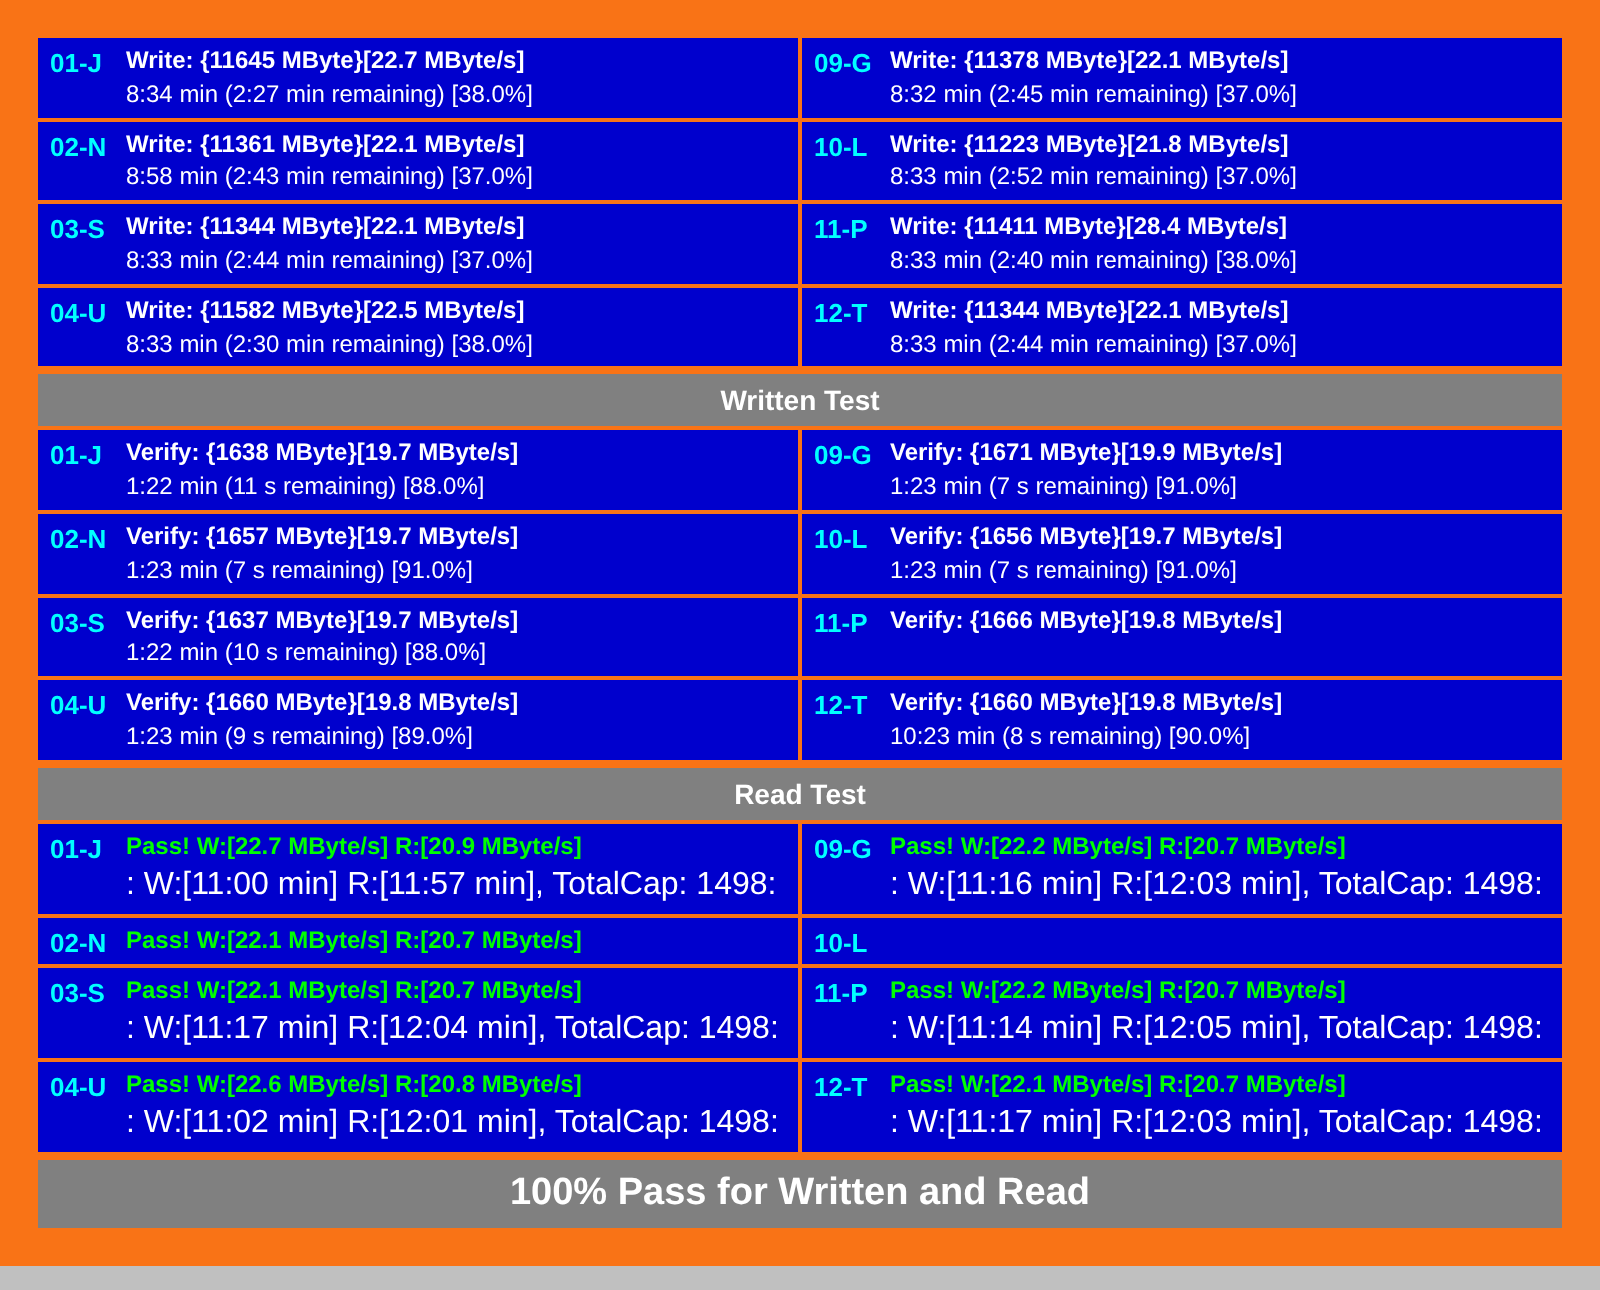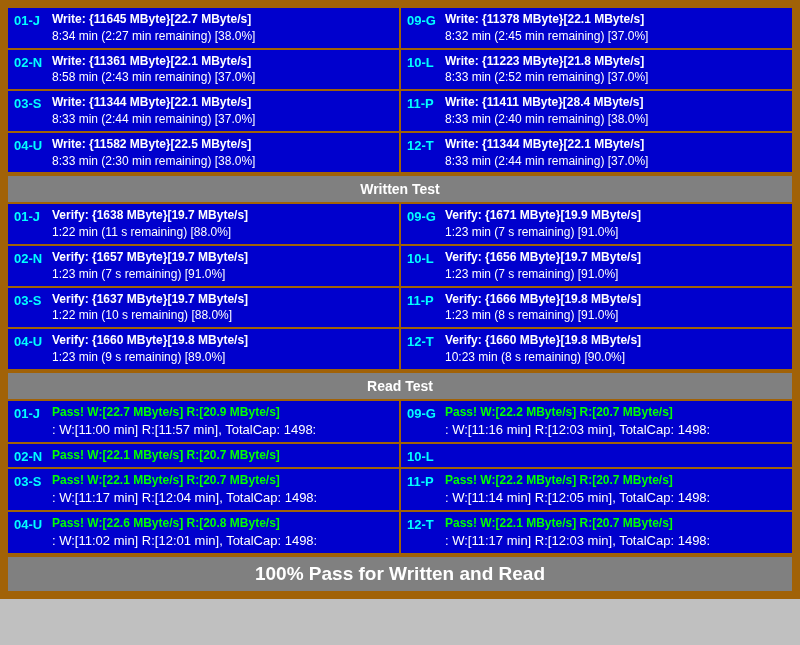--- a/index.html
+++ b/index.html
@@ -5,22 +5,22 @@
     * { box-sizing: border-box; margin: 0; padding: 0; }
     body {
       background: #c0c0c0;
       font-family: Arial, sans-serif;
       font-size: 12px;
       width: 800px;
       min-height: 645px;
     }
     .main-container {
       width: 800px;
-      background: #a16207;
-      padding: 8px;
+      background: #f97316;
+      padding: 19px;
     }
     .section {
       margin-bottom: 2px;
     }
     .grid {
       display: grid;
       grid-template-columns: 1fr 1fr;
       gap: 2px;
       margin-bottom: 2px;
     }
@@ -60,21 +60,21 @@
       font-size: 14px;
       font-weight: bold;
       margin: 4px 0 2px 0;
     }
     .pass-line1 {
       font-size: 12px;
       font-weight: bold;
       color: #00ff00;
     }
     .pass-line2 {
-      font-size: 13px;
+      font-size: 16px;
       color: white;
     }
     .footer {
       background: #808080;
       color: white;
       text-align: center;
       padding: 6px;
       font-size: 19px;
       font-weight: bold;
       margin-top: 4px;
@@ -189,21 +189,20 @@
         <span class="cell-label">03-S</span>
         <div class="cell-content">
           <div class="cell-line1">Verify: {1637 MByte}[19.7 MByte/s]</div>
           <div class="cell-line2">1:22 min (10 s remaining)  [88.0%]</div>
         </div>
       </div>
       <div class="cell">
         <span class="cell-label">11-P</span>
         <div class="cell-content">
           <div class="cell-line1">Verify: {1666 MByte}[19.8 MByte/s]</div>
-          <div class="cell-line2">1:23 min (8 s remaining)   [91.0%]</div>
         </div>
       </div>
 
       <div class="cell">
         <span class="cell-label">04-U</span>
         <div class="cell-content">
           <div class="cell-line1">Verify: {1660 MByte}[19.8 MByte/s]</div>
           <div class="cell-line2">1:23 min (9 s remaining)   [89.0%]</div>
         </div>
       </div>

